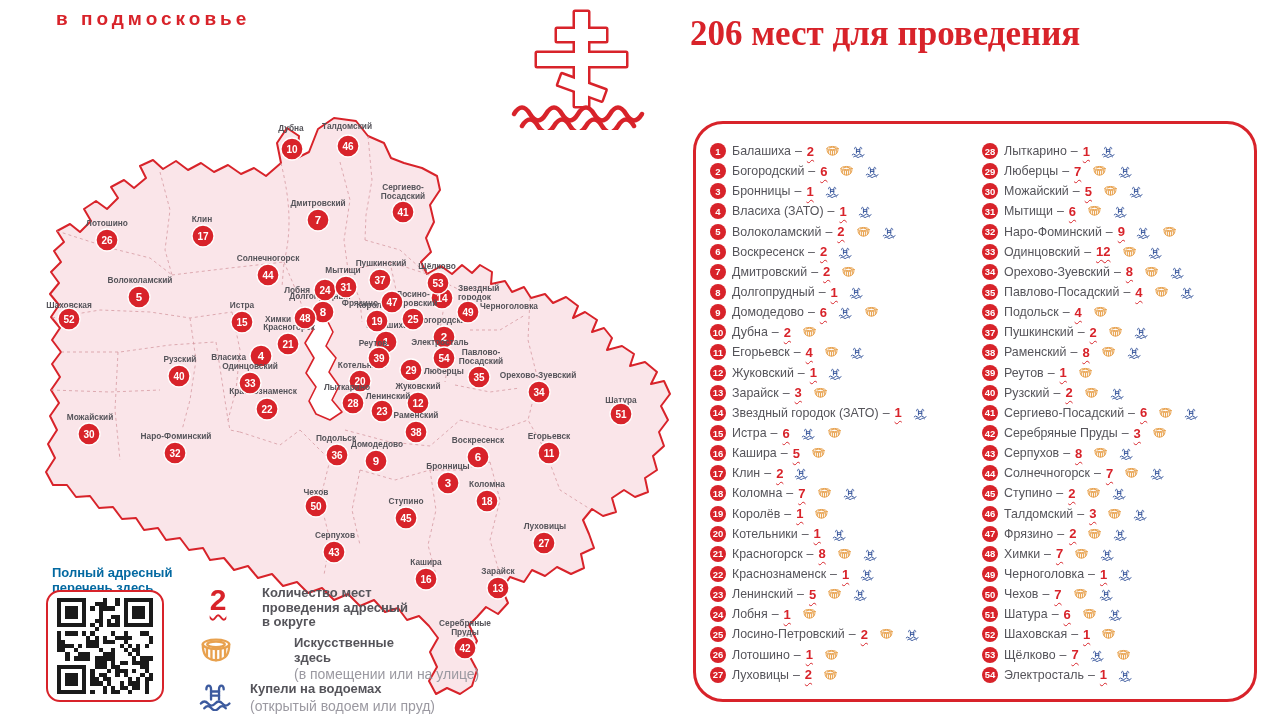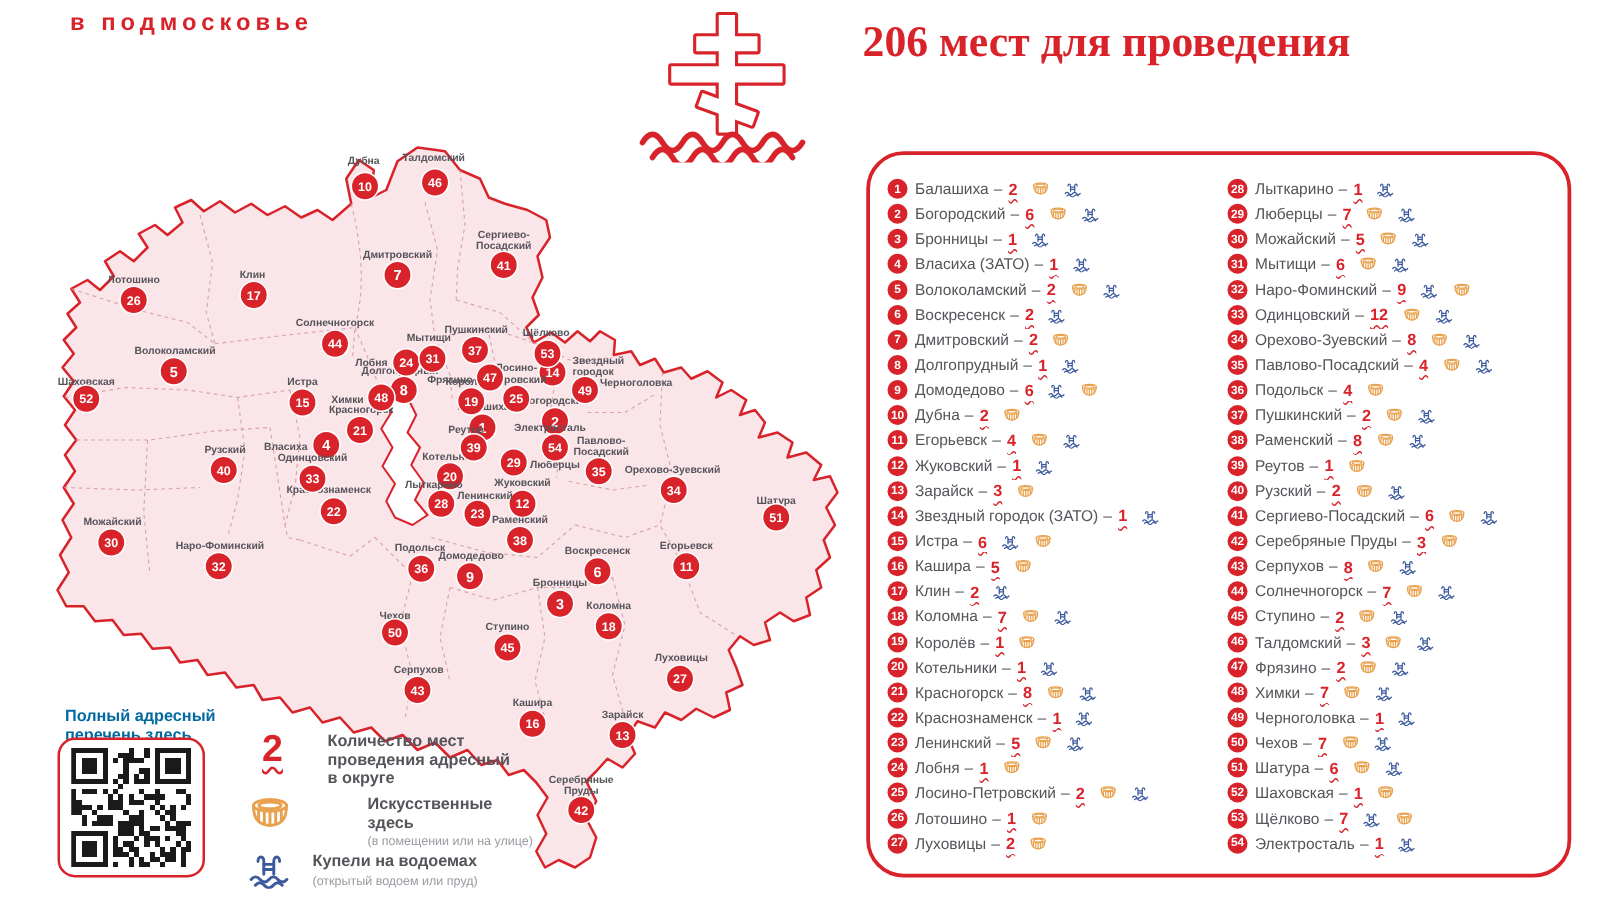--- a/index.html
+++ b/index.html
@@ -47,21 +47,21 @@
               color:#0369a1;line-height:15px;}
   .qr-box{position:absolute;left:46px;top:590px;width:118px;height:112px;
           border:2.5px solid #d8232a;border-radius:14px;box-sizing:border-box;
           display:flex;align-items:center;justify-content:center;background:#fff;}
   .leg-sym{position:absolute;text-align:center;}
   .leg-count{font-size:30px;font-weight:800;color:#d8232a;line-height:30px;
              text-decoration-line:underline;text-decoration-style:wavy;
              text-decoration-color:#d8232a;text-decoration-thickness:2px;
              text-underline-offset:4px;}
   .leg-text{position:absolute;font-size:13px;font-weight:bold;color:#55545a;line-height:14.5px;}
-  .leg-sub{font-size:10px;font-weight:normal;color:#9b99a1;margin-top:2px;}
+  .leg-sub{font-size:14px;font-weight:normal;color:#9b99a1;margin-top:2px;}
 </style>
 </head>
 <body>
 
 <svg width="0" height="0" style="position:absolute" aria-hidden="true">
   <defs>
     <g id="sym-tub" stroke="#e8a14e" stroke-width="1.7" fill="none" stroke-linecap="round">
       <ellipse cx="13" cy="7.5" rx="9.6" ry="3.4"></ellipse>
       <ellipse cx="13" cy="7.5" rx="6.4" ry="2"></ellipse>
       <path d="M3.4,7.5 C3.4,14.5 5.5,18.6 13,19.2 C20.5,18.6 22.6,14.5 22.6,7.5"></path>

